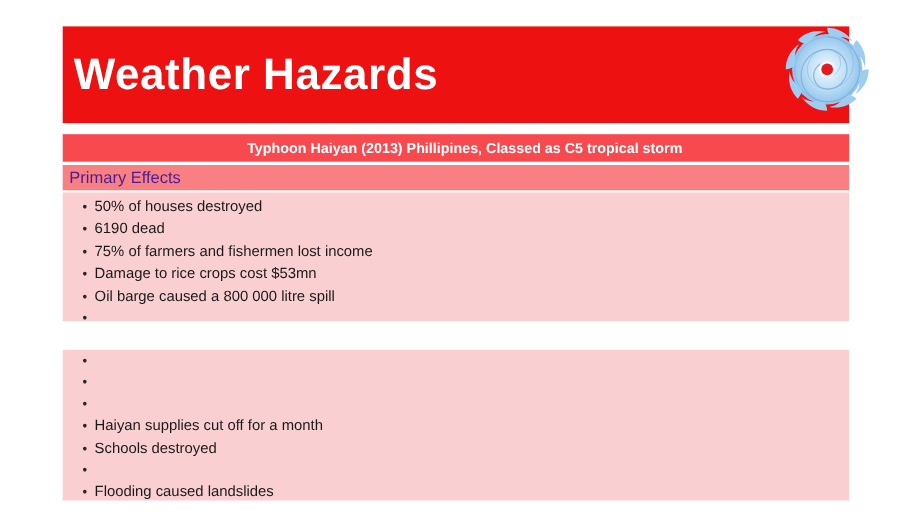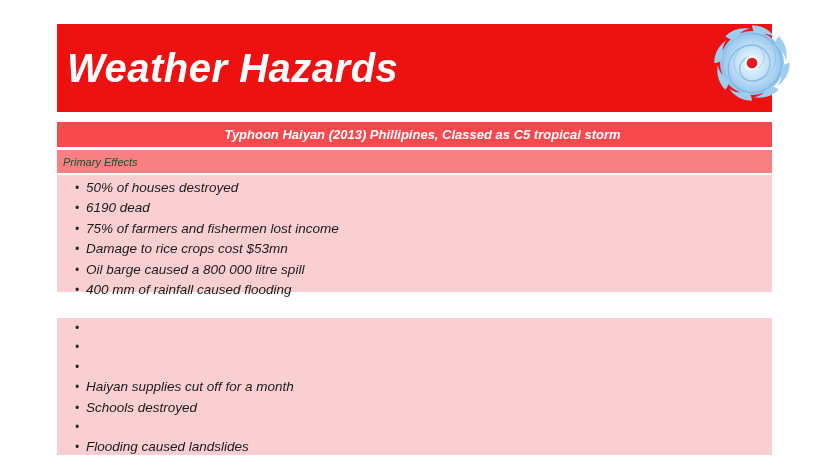--- a/index.html
+++ b/index.html
@@ -2,21 +2,21 @@
 <html><head>
 <meta charset="utf-8">
 <style>
   html,body { margin:0; padding:0; }
   body {
     width:828px; height:466px;
     background:#ffffff;
     font-family:"Liberation Sans", sans-serif;
     overflow:hidden;
   }
-  .slide { position:relative; width:828px; height:466px; background:#ffffff;font-style:italic; }
+  .slide { position:relative; width:828px; height:466px; background:#ffffff; }
 
   .band { position:absolute; left:57px; width:715px; box-sizing:border-box; }
 
   .title-banner {
     top:24px; height:88px;
     background:var(--header-red,#EE1112);
     display:flex; align-items:center;
   }
   .title-banner h1 {
     margin:0; padding:0 0 0 10px;
@@ -38,21 +38,21 @@
   }
   .subtitle-band span {
     color:#ffffff; font-weight:bold; font-size:13px;
     white-space:nowrap;
   }
 
   .section-head {
     background:var(--section-salmon,#F87F82);
     display:flex; align-items:center;
     padding-left:6px;
-    font-size:11px; color:#14532d;
+    font-size:15px; color:#4c1d95;
   }
   .section-head-1 { top:150px; height:23px; }
   .section-head-2 { top:294px; height:22px; }
 
   .list {
     background:var(--list-pink,#FACFD1);
   }
   .list-1 { top:175px; height:117px; padding-top:3px; }
   .list-2 { top:318px; height:137px; padding-top:1px; }
 
@@ -125,21 +125,20 @@
     <div class="li">
       <span class="bullet">•</span>
       <span class="li-text">Damage to rice crops cost $53mn</span>
     </div>
     <div class="li">
       <span class="bullet">•</span>
       <span class="li-text">Oil barge caused a 800 000 litre spill</span>
     </div>
     <div class="li">
       <span class="bullet">•</span>
-      <span class="li-text">400 mm of rainfall caused flooding</span>
     </div>
   </div>
 
 
   <div class="band list list-2">
     <div class="li">
       <span class="bullet">•</span>
     </div>
     <div class="li">
       <span class="bullet">•</span>

